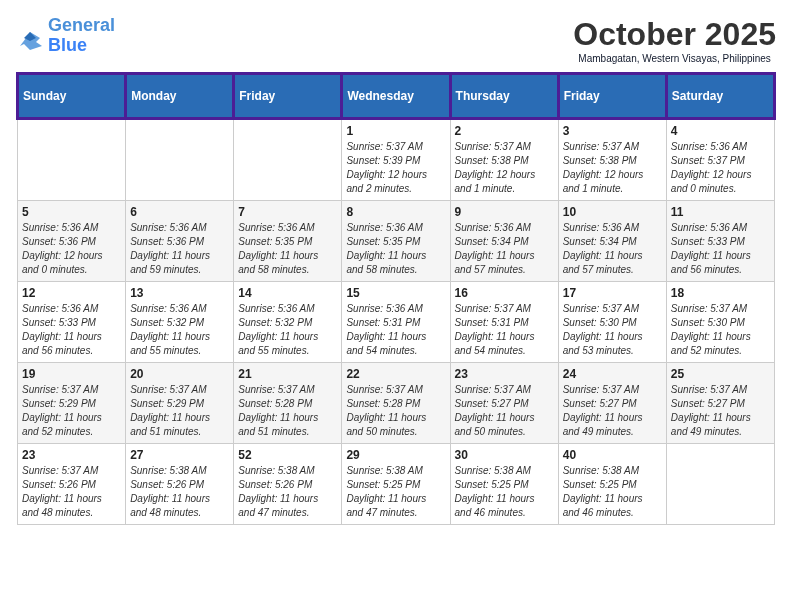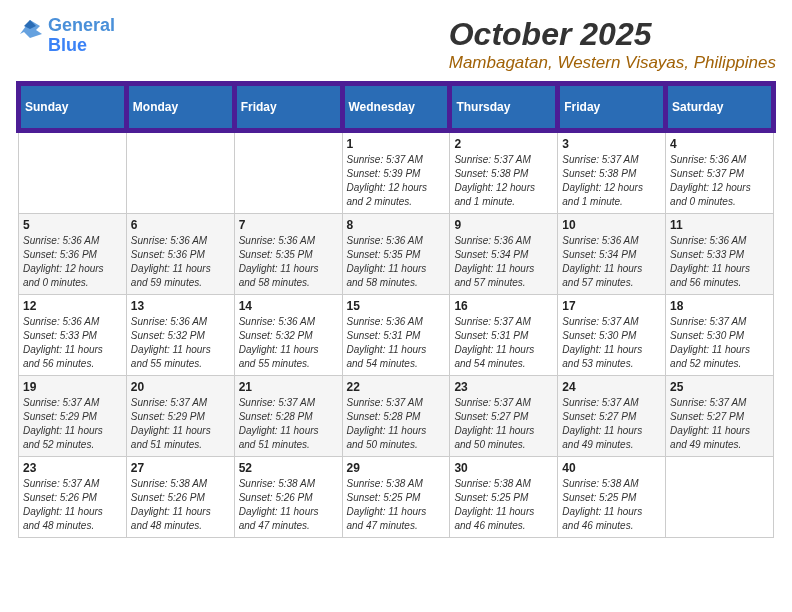--- a/index.html
+++ b/index.html
@@ -11,62 +11,61 @@
       padding: 16px;
     }
     .header {
       display: flex;
       justify-content: space-between;
       align-items: flex-start;
       margin-bottom: 8px;
     }
     .logo {
       display: flex;
-      align-items: flex-start;
+      align-items: flex-end;
       gap: 4px;
     }
     .logo-text {
       font-size: 18px;
       font-weight: bold;
       color: #333;
       line-height: 1.1;
     }
     .logo-text span {
       color: #4a90d9;
     }
     .logo-bird {
       width: 28px;
       height: 28px;
     }
     .title-block {
-      text-align: left;
-      font-style: italic;
+      text-align: center;
     }
     .month-title {
       font-size: 32px;
       font-weight: bold;
       color: #333;
     }
     .subtitle {
-      font-size: 17px;
-      color: #a16207;
+      font-size: 10px;
+      color: #0f172a;
     }
     .calendar {
       width: 100%;
       border-collapse: collapse;
       border: 1px solid #ccc;
     }
     .calendar th {
       background: #2a6cb5;
       color: #fff;
       font-size: 12px;
       font-weight: bold;
       padding: 14px 4px;
       text-align: left;
-      border: 5px solid #4c1d95;
+      border: 3px solid #4c1d95;
     }
     .calendar td {
       vertical-align: top;
       border: 1px solid #ccc;
       padding: 4px;
       width: 108px;
       min-height: 80px;
       background: #fff;
       font-size: 10px;
       color: #333;

